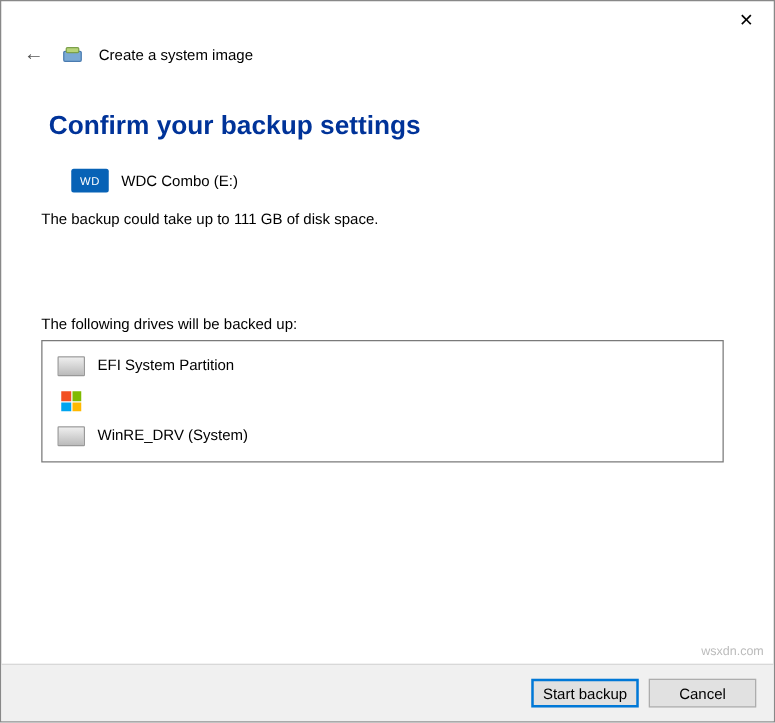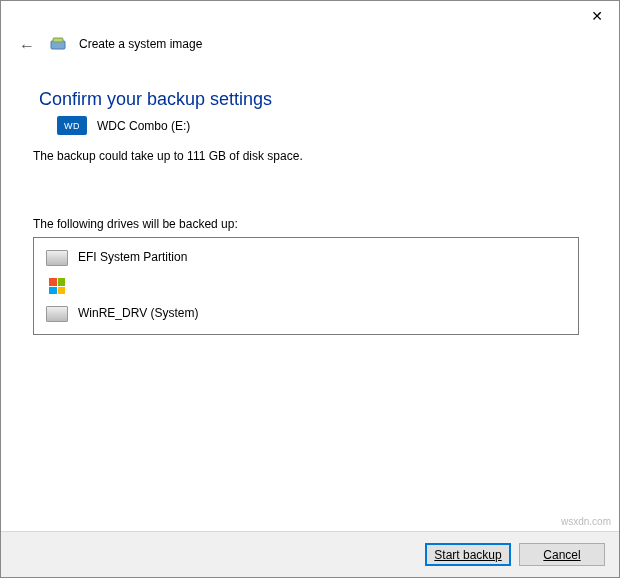--- a/index.html
+++ b/index.html
@@ -48,23 +48,23 @@
     }
     .wizard-title {
       font-size: 12px;
       color: #000;
     }
     .content {
       padding: 36px 38px 0 38px;
     }
     .page-heading {
       color: #003399;
-      font-size: 18px;
-      font-weight: 400;
-      margin-bottom: 6px;
+      font-size: 21px;
+      font-weight: 700;
+      margin-bottom: 22px;
     }
     .label-bold {
       font-size: 12px;
       color: #000;
       margin-bottom: 8px;
     }
     .location-row {
       display: flex;
       align-items: center;
       gap: 10px;
@@ -80,21 +80,21 @@
       font-size: 9px;
       border-radius: 2px;
       display: flex;
       align-items: center;
       justify-content: center;
       letter-spacing: 0.5px;
     }
     .space-note {
       font-size: 12px;
       margin-left: -6px;
-      margin-bottom: 54px;
+      margin-bottom: 70px;
     }
     .drives-label {
       font-size: 12px;
       margin-left: -6px;
       margin-bottom: 6px;
     }
     .drives-box {
       border: 1px solid #7a7a7a;
       margin-left: -6px;
       width: 546px;
@@ -144,21 +144,20 @@
       gap: 8px;
     }
     .btn {
       min-width: 86px;
       height: 23px;
       font-size: 12px;
       border: 1px solid #adadad;
       background: #e1e1e1;
       padding: 0 0;
       cursor: default;
-      text-decoration: underline;
     }
     .btn.primary {
       border: 2px solid #0078d7;
       background: #e1e1e1;
     }
     .watermark {
       position: absolute;
       bottom: 50px;
       right: 8px;
       font-size: 10px;

